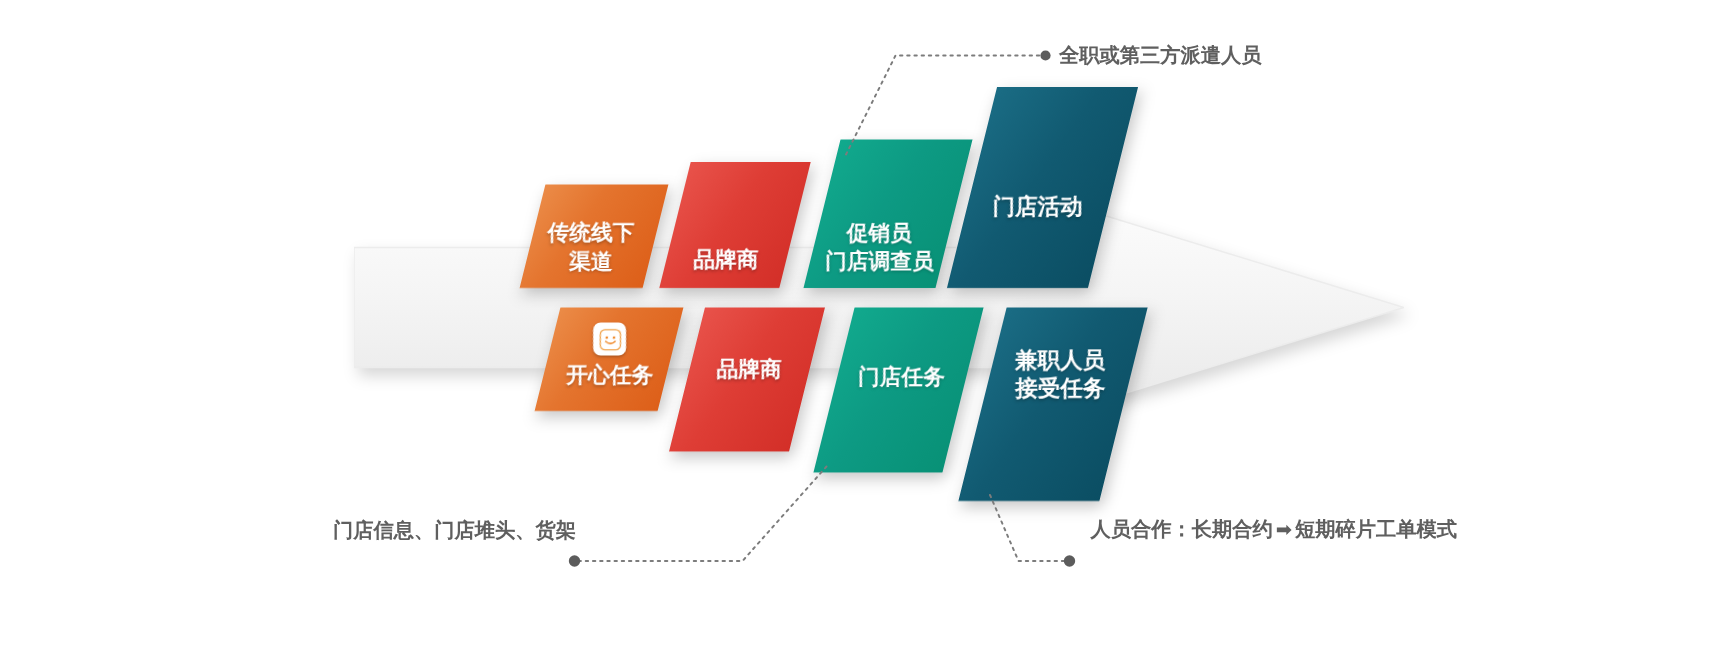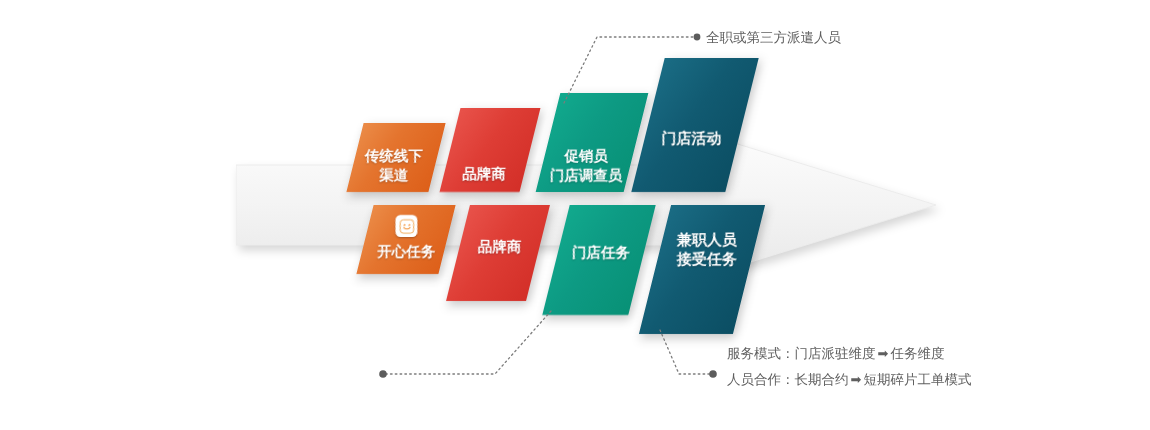--- a/index.html
+++ b/index.html
@@ -98,21 +98,21 @@
   }
   .connector circle {
     fill: #5c5c5c;
   }
 
   
   .note {
     position: absolute;
     color: #5f5f5f;
     font-size: 13.5px;
-    font-weight: 400;
+    font-weight: 700;
     line-height: 1.95;
     white-space: nowrap;
   }
   .note .arrow-glyph {
     font-size: 13px;
     padding: 0 2px;
   }
 </style>
 </head>
 <body>
@@ -202,24 +202,22 @@
   <svg class="connector" style="left:648px; top:326px; width:90px; height:62px;" viewBox="0 0 90 62">
     <path d="M12,4 L31,48 L62,48"></path>
     <circle cx="65" cy="48" r="3.8"></circle>
   </svg>
 
   <div class="note" style="left:706px; top:24px;">
     <div>全职或第三方派遣人员</div>
   </div>
 
   <div class="note" style="left:222px; top:341px;">
+    <div>门店信息、门店堆头、货架</div>
   </div>
 
   <div class="note" style="left:727px; top:340px;">
     <div>
-      <span>服务模式：</span><span>门店派驻维度</span><span class="arrow-glyph">➡</span><span>任务维度</span>
-    </div>
-    <div>
       <span>人员合作：</span><span>长期合约</span><span class="arrow-glyph">➡</span><span>短期碎片工单模式</span>
     </div>
   </div>
 
 </div>
 
 </body></html>

